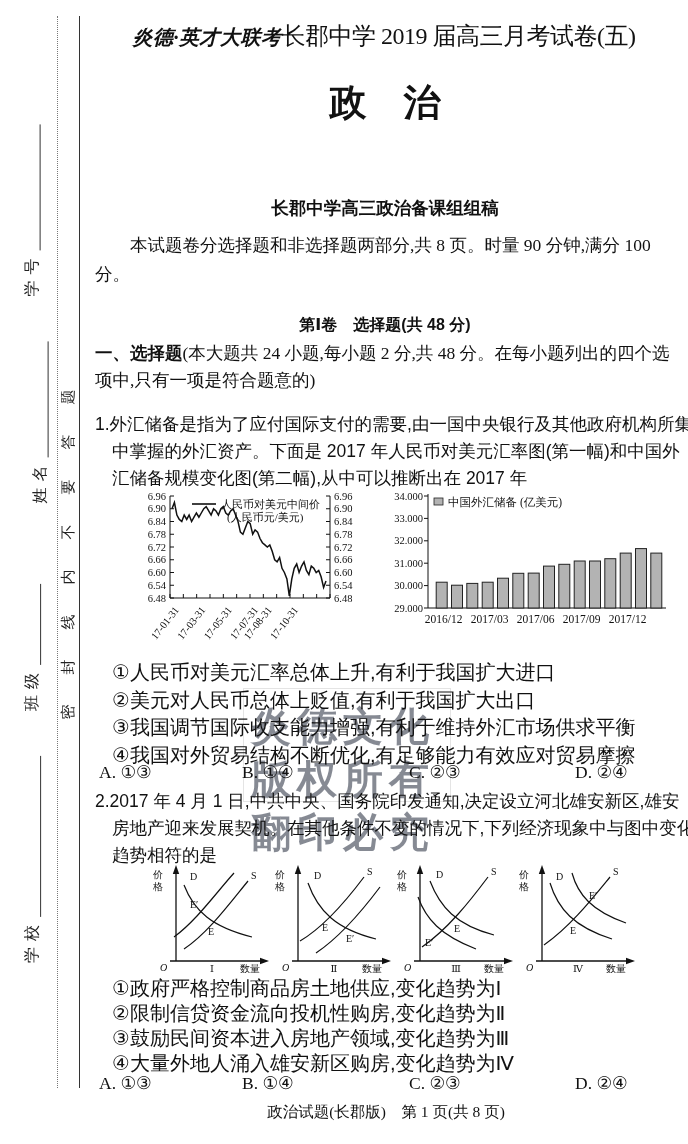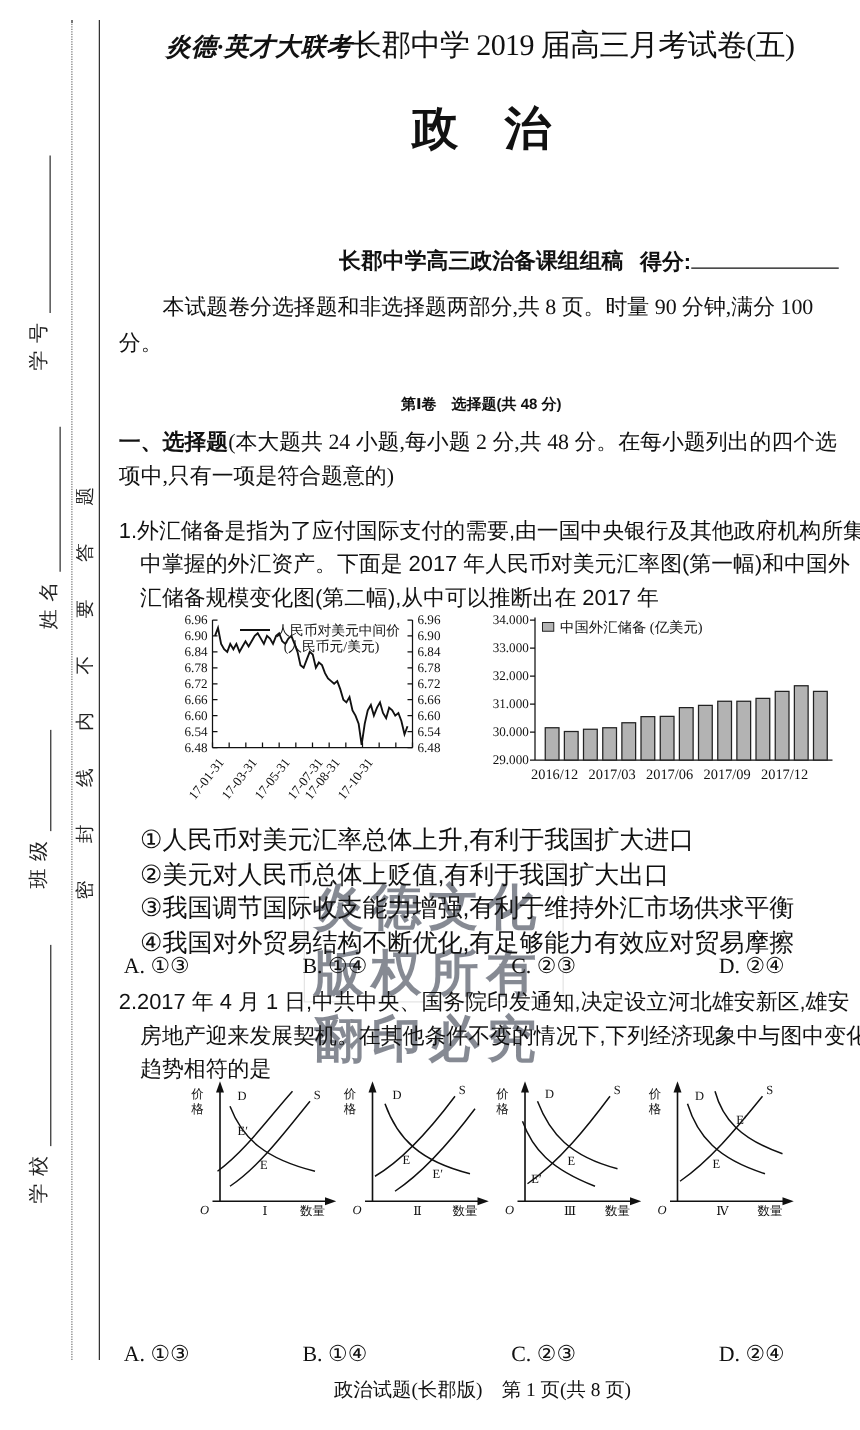--- a/index.html
+++ b/index.html
@@ -26,21 +26,21 @@
   .brand{font-size:20px;font-weight:900;font-style:italic;letter-spacing:.5px;}
   .exam-title{font-size:24px;font-weight:500;letter-spacing:-.5px;}
   .subject{left:95px;top:78px;width:580px;text-align:center;font-size:37px;font-weight:700;
            font-family:"Liberation Sans","DejaVu Sans",sans-serif;}
   .byline{left:95px;top:156px;width:580px;text-align:center;font-size:17.5px;font-weight:700;
           font-family:"Liberation Sans","DejaVu Sans",sans-serif;margin-top:40px;}
   .score{left:512px;top:197px;font-size:17.5px;font-weight:700;
          font-family:"Liberation Sans","DejaVu Sans",sans-serif;}
   .score-blank{display:inline-block;width:118px;border-bottom:1.2px solid #111;height:14px;}
   .intro{left:95px;top:231px;width:582px;font-size:17.5px;line-height:29px;text-indent:2em;}
-  .sec1{left:95px;top:315px;width:580px;text-align:center;font-size:12px;font-weight:700;
+  .sec1{left:95px;top:315px;width:580px;text-align:center;font-size:16px;font-weight:700;
         font-family:"Liberation Sans","DejaVu Sans",sans-serif;}
   .instruction{left:95px;top:340px;width:584px;font-size:17.5px;line-height:27px;}
   .instr-lead{font-weight:700;font-family:"Liberation Sans","DejaVu Sans",sans-serif;}
   .stem{font-size:17.5px;line-height:27px;padding-left:17px;text-indent:-17px;
         font-family:"Liberation Sans","DejaVu Sans",sans-serif;font-weight:500;width:584px;}
   .q1-stem{left:95px;top:411px;}
   .q2-stem{left:95px;top:788px;}
   .opts{left:112px;font-size:20px;font-family:"Liberation Sans","DejaVu Sans",sans-serif;
         font-weight:500;}
   .q1-opts{top:659px;line-height:27.5px;}
@@ -94,23 +94,20 @@
     <span class="mf-blank" style="width:165px"></span>
   </div>
   <div class="abs seal" style="left:-116px;top:530px;">密封线内不要答题</div>
 
   <div class="abs header-line">
     <span class="brand">炎德·英才大联考</span>
     <span class="exam-title">长郡中学 2019 届高三月考试卷(五)</span>
   </div>
   <div class="abs subject">政　治</div>
   <div class="abs byline">长郡中学高三政治备课组组稿</div>
-  <div class="abs score">
-    <span>得分:</span><span class="score-blank"></span>
-  </div>
 
   <div class="abs intro">本试题卷分选择题和非选择题两部分,共 8 页。时量 90 分钟,满分 100 分。</div>
   <div class="abs sec1">第Ⅰ卷　选择题(共 48 分)</div>
   <div class="abs instruction">
     <span class="instr-lead">一、选择题</span><span>(本大题共 24 小题,每小题 2 分,共 48 分。在每小题列出的四个选项中,只有一项是符合题意的)</span>
   </div>
 
   <div class="abs stem q1-stem">
     <span>1.</span><span>外汇储备是指为了应付国际支付的需要,由一国中央银行及其他政府机构所集中掌握的外汇资产。下面是 2017 年人民币对美元汇率图(第一幅)和中国外汇储备规模变化图(第二幅),从中可以推断出在 2017 年</span>
   </div>
@@ -304,20 +301,26 @@
     <path d="M28,84 C54,66 76,38 94,16"></path>
     <text x="40" y="19">D</text>
     <text x="97" y="14">S</text>
     <text x="54" y="73">E</text>
     <text x="73" y="38">E′</text>
     <text x="10" y="110" font-style="italic">O</text>
     <text x="90" y="111">数量</text>
     <text class="num" x="62" y="111">Ⅳ</text>
   </svg>
 
+  <div class="abs opts q2-opts">
+    <div>①政府严格控制商品房土地供应,变化趋势为Ⅰ</div>
+    <div>②限制信贷资金流向投机性购房,变化趋势为Ⅱ</div>
+    <div>③鼓励民间资本进入房地产领域,变化趋势为Ⅲ</div>
+    <div>④大量外地人涌入雄安新区购房,变化趋势为Ⅳ</div>
+  </div>
   <div class="abs answers q2-ans">
     <span class="ans">A. ①③</span>
     <span class="ans">B. ①④</span>
     <span class="ans">C. ②③</span>
     <span class="ans">D. ②④</span>
   </div>
 
   <div class="abs footer">政治试题(长郡版)　第 1 页(共 8 页)</div>
 </div>
 

